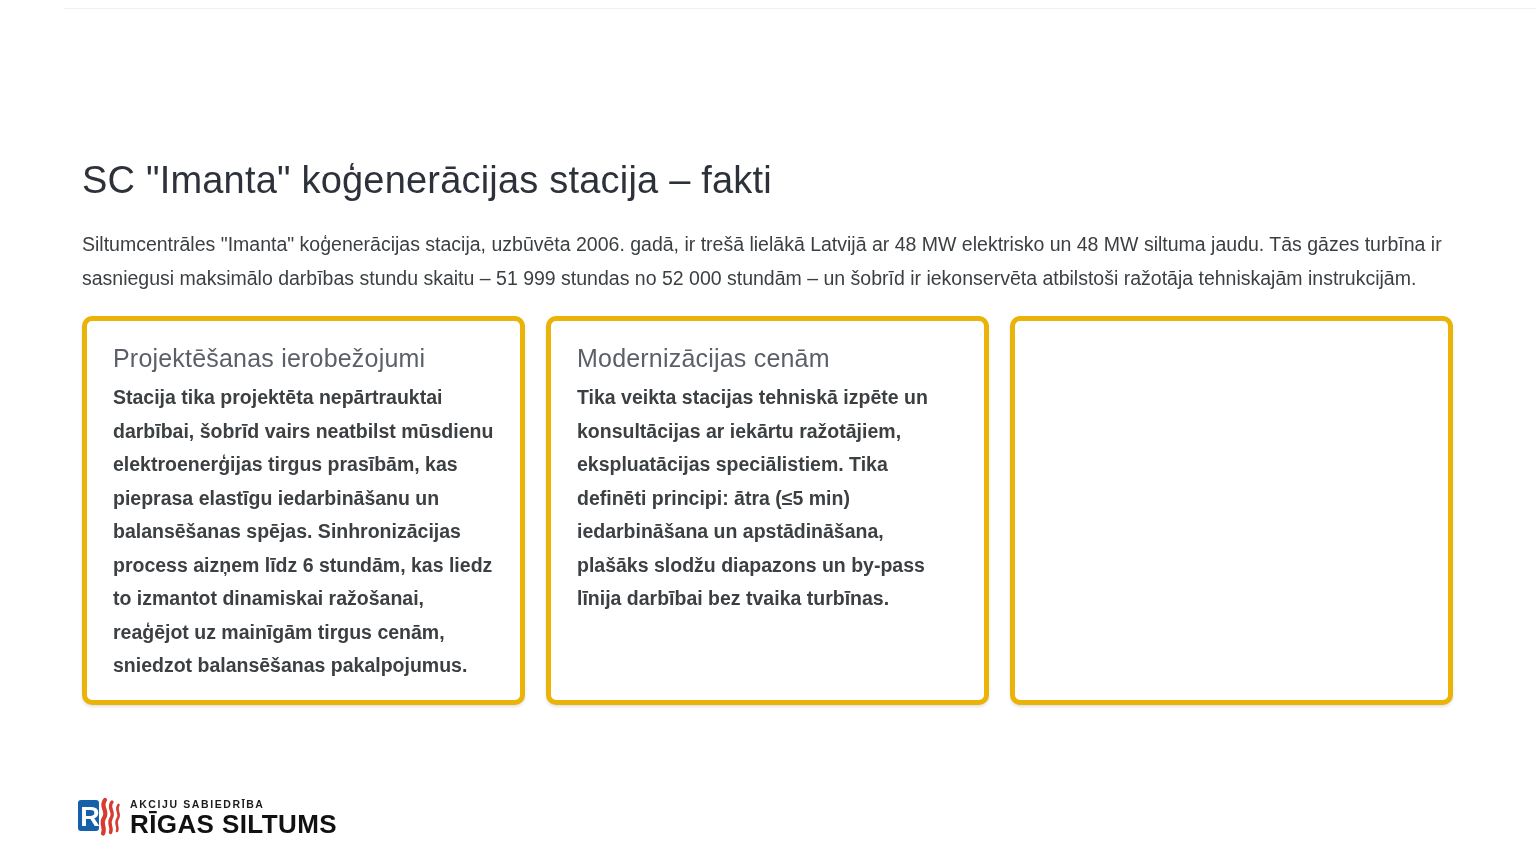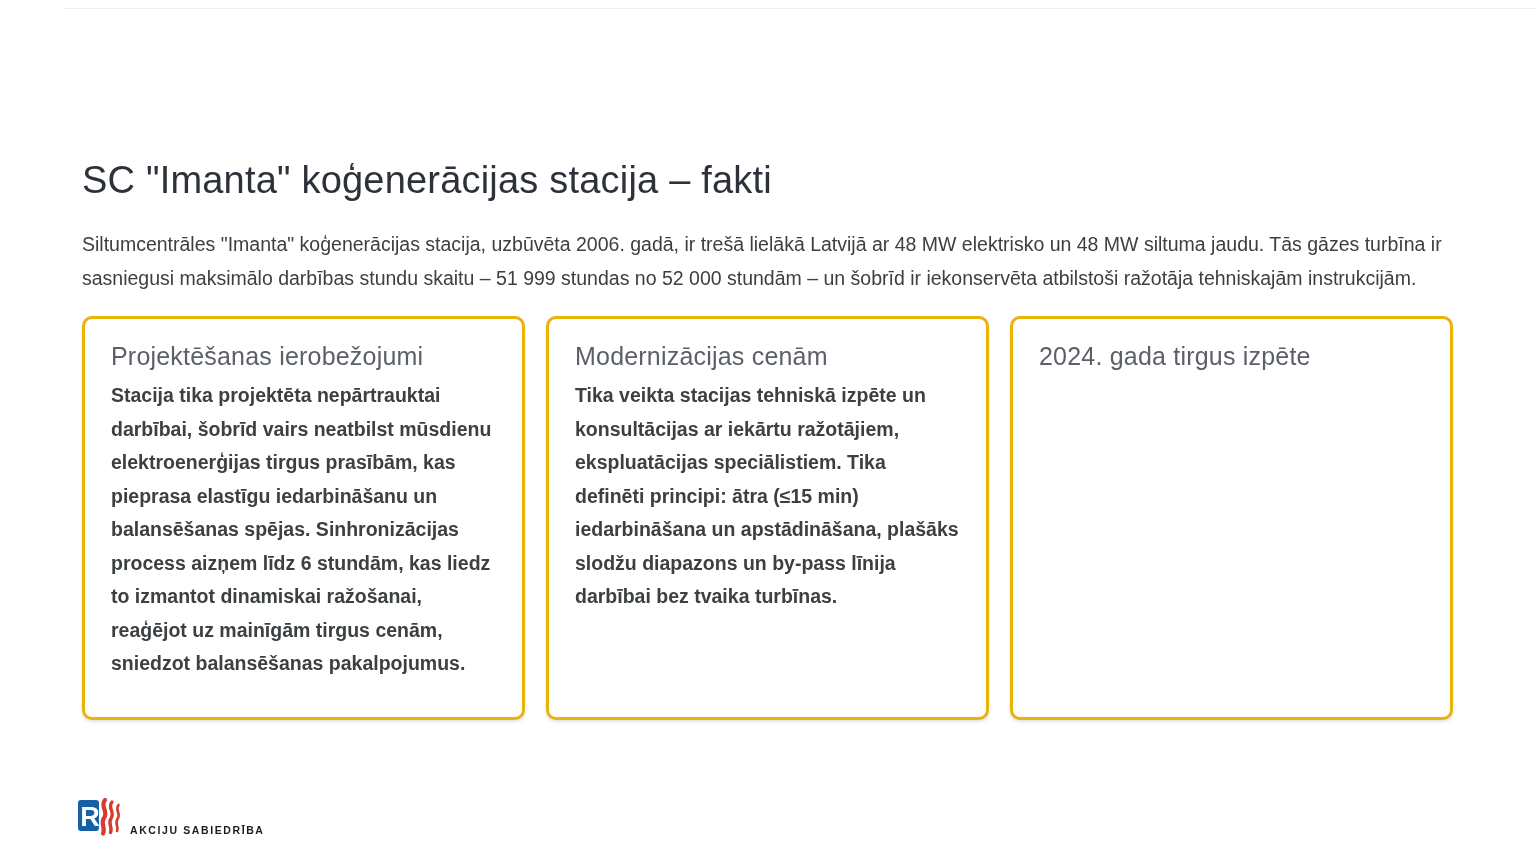--- a/index.html
+++ b/index.html
@@ -39,23 +39,23 @@
   }
   .cards {
     margin-top: 21px;
     display: grid;
     grid-template-columns: repeat(3, 1fr);
     gap: 21px;
     align-items: stretch;
   }
   .card {
     background: #ffffff;
-    border: 3px solid #eab308;
+    border: 5px solid #eab308;
     border-radius: 10px;
-    padding: 21px 26px 36px 26px;
+    padding: 21px 26px 17px 26px;
     min-height: 356px;
     box-shadow: 0 2px 3px rgba(60,64,67,0.15);
   }
   .card-heading {
     font-size: 25px;
     font-weight: 300;
     line-height: 32px;
     color: #5b5f67;
     letter-spacing: 0.2px;
   }
@@ -102,36 +102,36 @@
 
   <div class="cards">
 
     <div class="card">
       <div class="card-heading">Projektēšanas ierobežojumi</div>
       <div class="card-body">Stacija tika projektēta nepārtrauktai darbībai, šobrīd vairs neatbilst mūsdienu elektroenerģijas tirgus prasībām, kas pieprasa elastīgu iedarbināšanu un balansēšanas spējas. Sinhronizācijas process aizņem līdz 6 stundām, kas liedz to izmantot dinamiskai ražošanai, reaģējot uz mainīgām tirgus cenām, sniedzot balansēšanas pakalpojumus.</div>
     </div>
 
     <div class="card">
       <div class="card-heading">Modernizācijas cenām</div>
-      <div class="card-body">Tika veikta stacijas tehniskā izpēte un konsultācijas ar iekārtu ražotājiem, ekspluatācijas speciālistiem. Tika definēti principi: ātra (≤15 min) iedarbināšana un apstādināšana, plašāks slodžu diapazons un by-pass līnija darbībai bez tvaika turbīnas.</div>
+      <div class="card-body">Tika veikta stacijas tehniskā izpēte un konsultācijas ar iekārtu ražotājiem, ekspluatācijas speciālistiem. Tika definēti principi: ātra (≤5 min) iedarbināšana un apstādināšana, plašāks slodžu diapazons un by-pass līnija darbībai bez tvaika turbīnas.</div>
     </div>
 
     <div class="card">
-      <div class="card-heading">2024. gada tirgus izpēte</div>
     </div>
 
   </div>
 </div>
 
 <div class="footer-logo">
   <span class="logo-icon">
     <svg viewBox="0 0 46 40" width="46" height="40" aria-hidden="true">
       <rect x="0" y="3" width="21" height="31" rx="3" fill="#1560a8"></rect>
       <text x="2.2" y="29" font-family="Liberation Sans, sans-serif" font-size="27" font-weight="bold" fill="#ffffff">R</text>
       <path d="M27 3 C21.5 10 31 14 26 21 C22 26.5 28 31 25 36.5" fill="none" stroke="#d93a30" stroke-width="4.2" stroke-linecap="round"></path>
       <path d="M34 5 C29 11 37.5 15 33 21.5 C29.5 26.5 35 30.5 32.5 35.5" fill="none" stroke="#d93a30" stroke-width="3.4" stroke-linecap="round"></path>
       <path d="M40.5 8 C36.5 13 43.5 16.5 39.5 22 C36.5 26.5 41 30 39 34" fill="none" stroke="#d93a30" stroke-width="2.6" stroke-linecap="round"></path>
     </svg>
   </span>
   <span class="logo-text">
     <span class="logo-tagline">AKCIJU SABIEDRĪBA</span>
+    <span class="logo-company">RĪGAS SILTUMS</span>
   </span>
 </div>
 
 </body></html>

